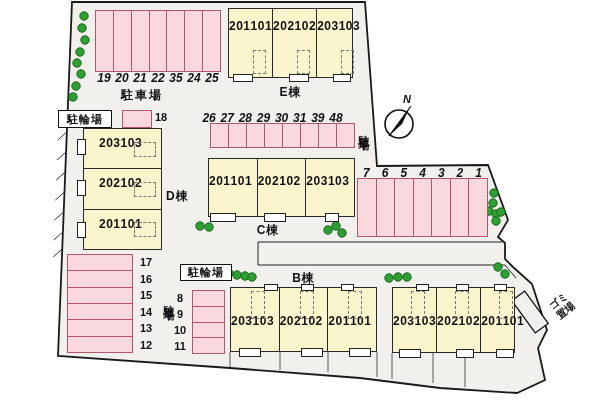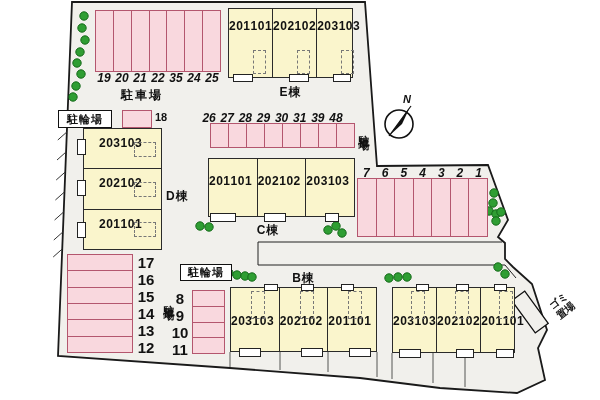--- a/index.html
+++ b/index.html
@@ -9,21 +9,21 @@
   
   .lot{position:absolute;display:flex;background:#f9d8de;border:1.4px solid #b4566e;box-sizing:border-box;}
   .lot.cols>i{flex:1;border-left:1.2px solid #b4566e;}
   .lot.cols>i:first-child{border-left:none;}
   .lot.rows{flex-direction:column;}
   .lot.rows>i{flex:1;border-top:1.2px solid #b4566e;}
   .lot.rows>i:first-child{border-top:none;}
   .numrow{position:absolute;display:flex;}
   .numrow b{flex:1;text-align:center;font-size:12px;font-weight:600;font-style:italic;}
   .numcol{position:absolute;display:flex;flex-direction:column;}
-  .numcol b{flex:1;display:flex;align-items:center;justify-content:center;font-size:15px;font-weight:600;}
+  .numcol b{flex:1;display:flex;align-items:center;justify-content:center;font-size:11px;font-weight:600;}
   .plabel{position:absolute;font-size:12px;font-weight:600;letter-spacing:2px;text-align:center;}
   .vlabel{position:absolute;writing-mode:vertical-rl;font-size:11px;font-weight:600;letter-spacing:2px;}
   .bikebox{position:absolute;background:#fff;border:1.4px solid #111;font-size:11px;font-weight:600;
            display:flex;align-items:center;justify-content:center;letter-spacing:1px;box-sizing:border-box;}
   
   .bldg{position:absolute;background:#faf5cc;border:1.3px solid #2a2a2a;display:flex;box-sizing:border-box;}
   .bldg.col{flex-direction:column;}
   .unit{position:relative;flex:1;}
   .bldg.row .unit+.unit{border-left:1.2px solid #2a2a2a;}
   .bldg.col .unit+.unit{border-top:1.2px solid #2a2a2a;}

